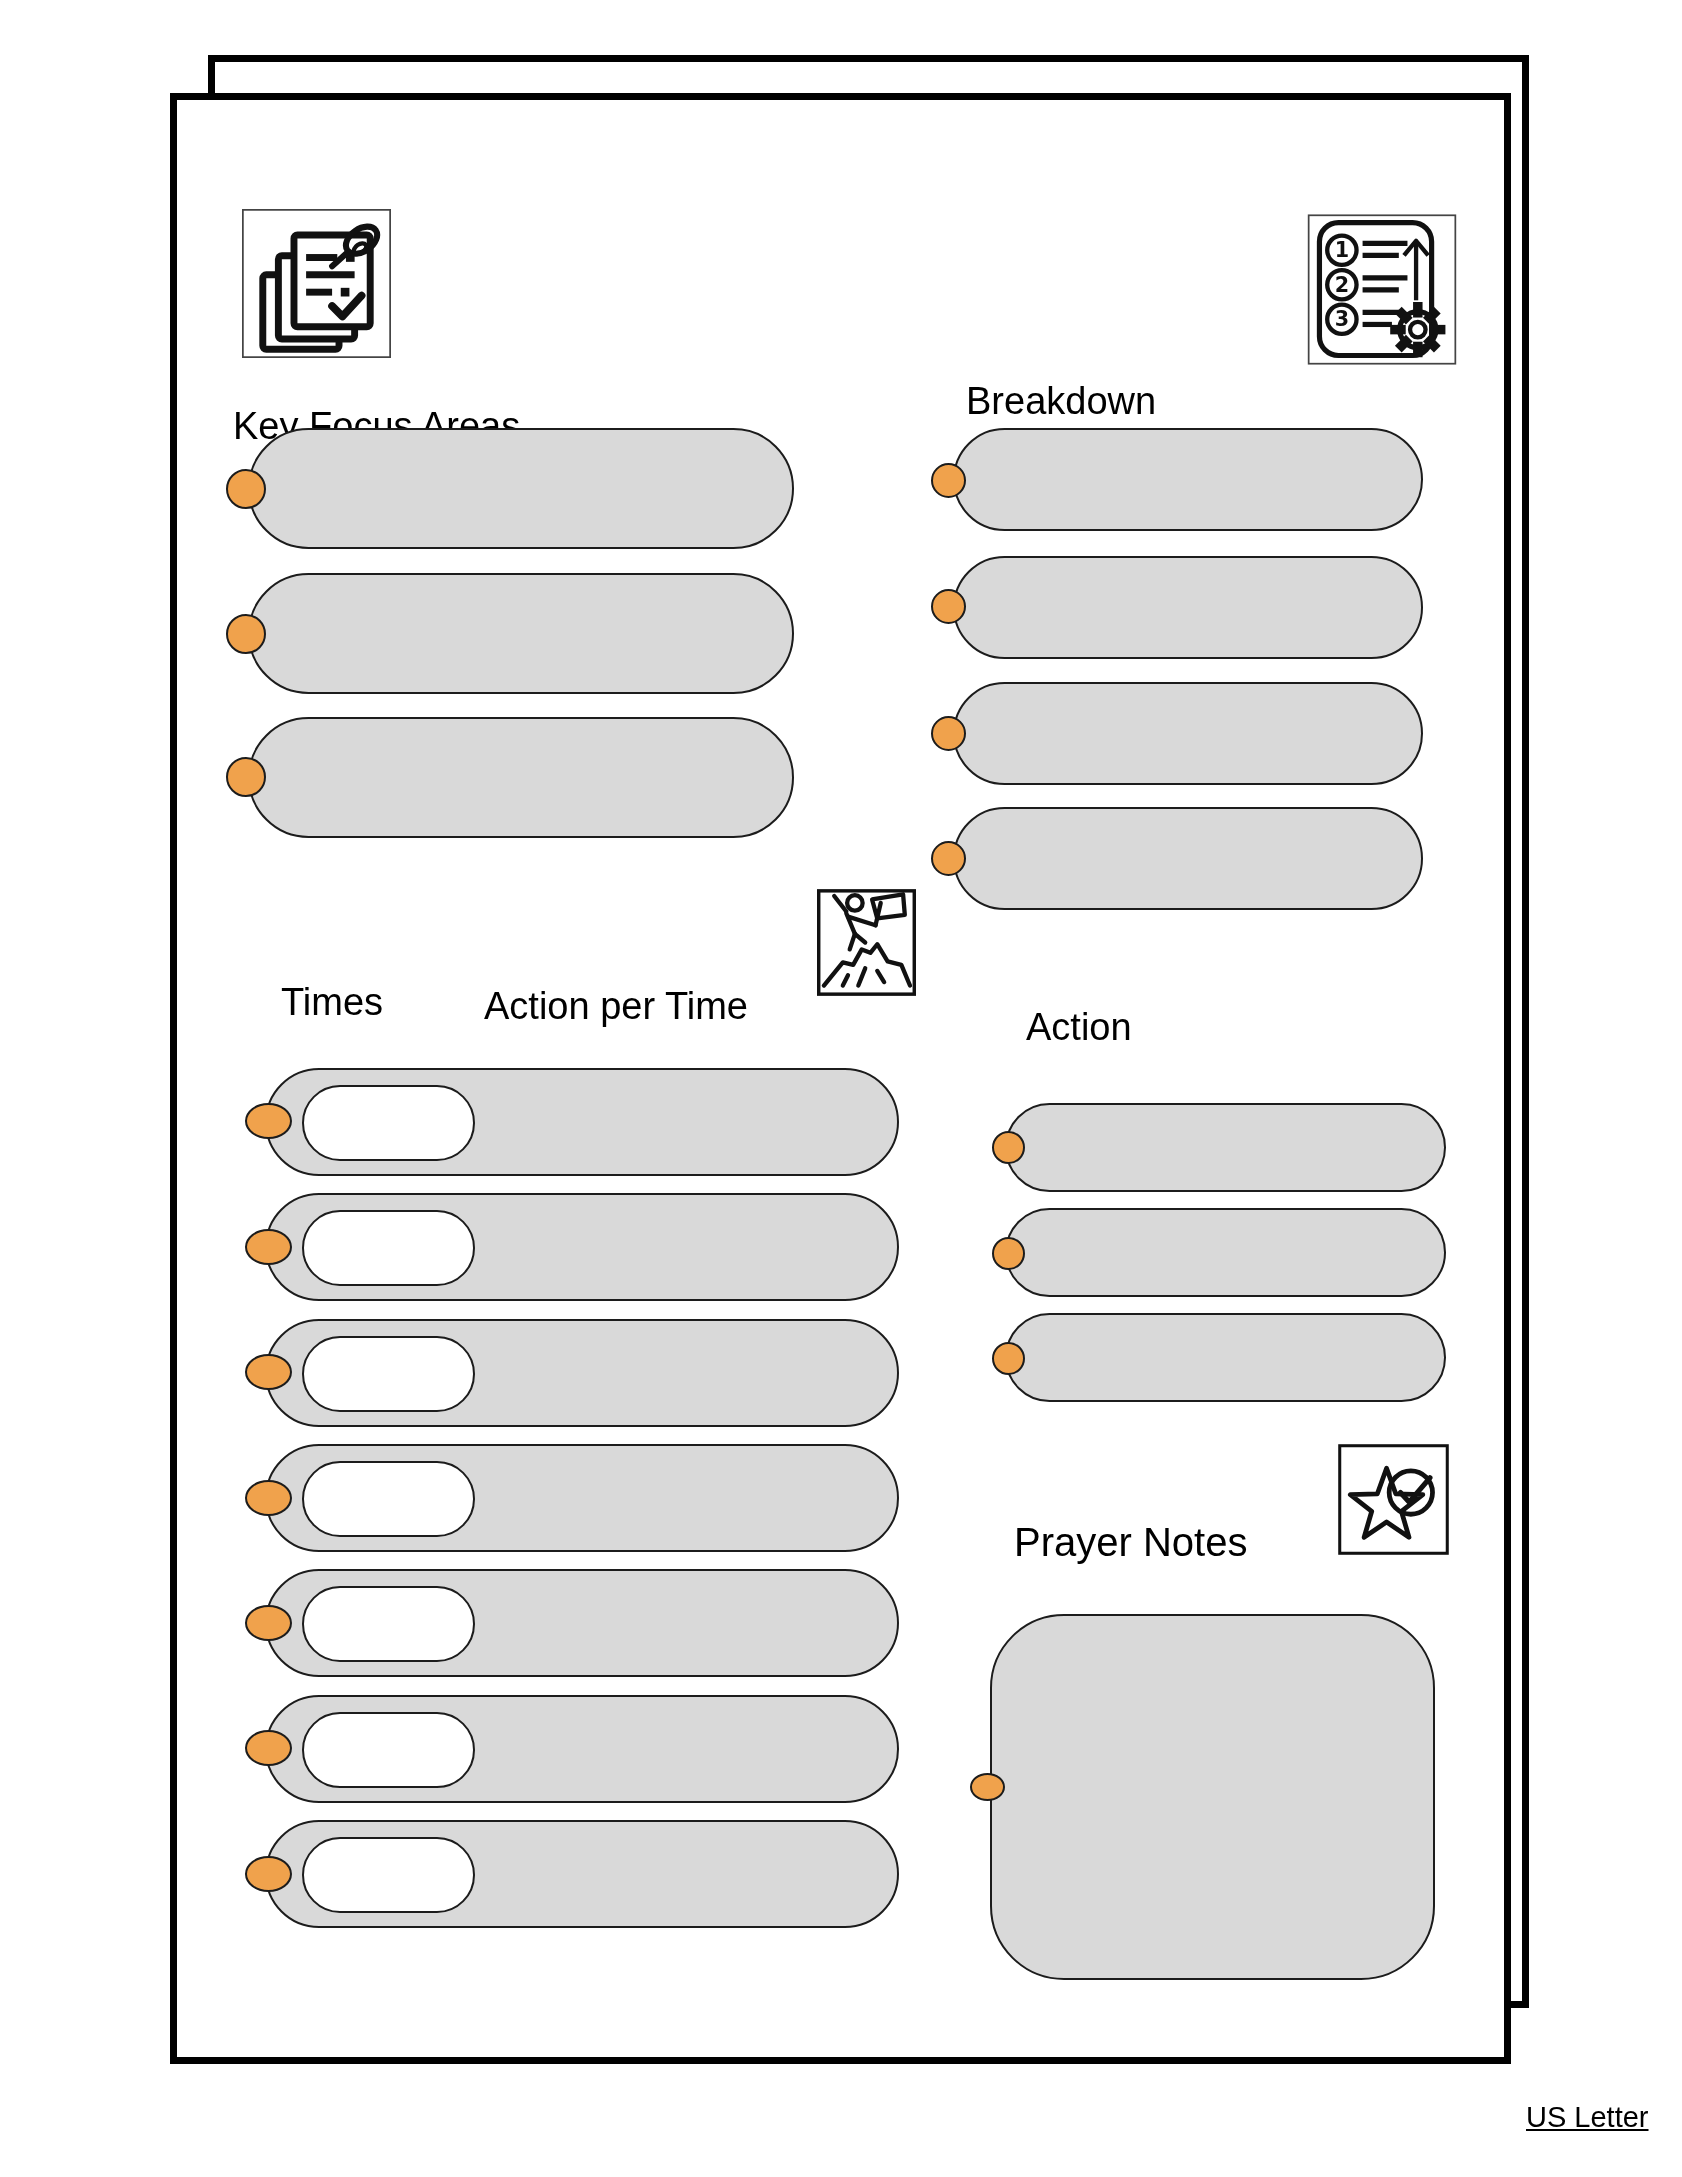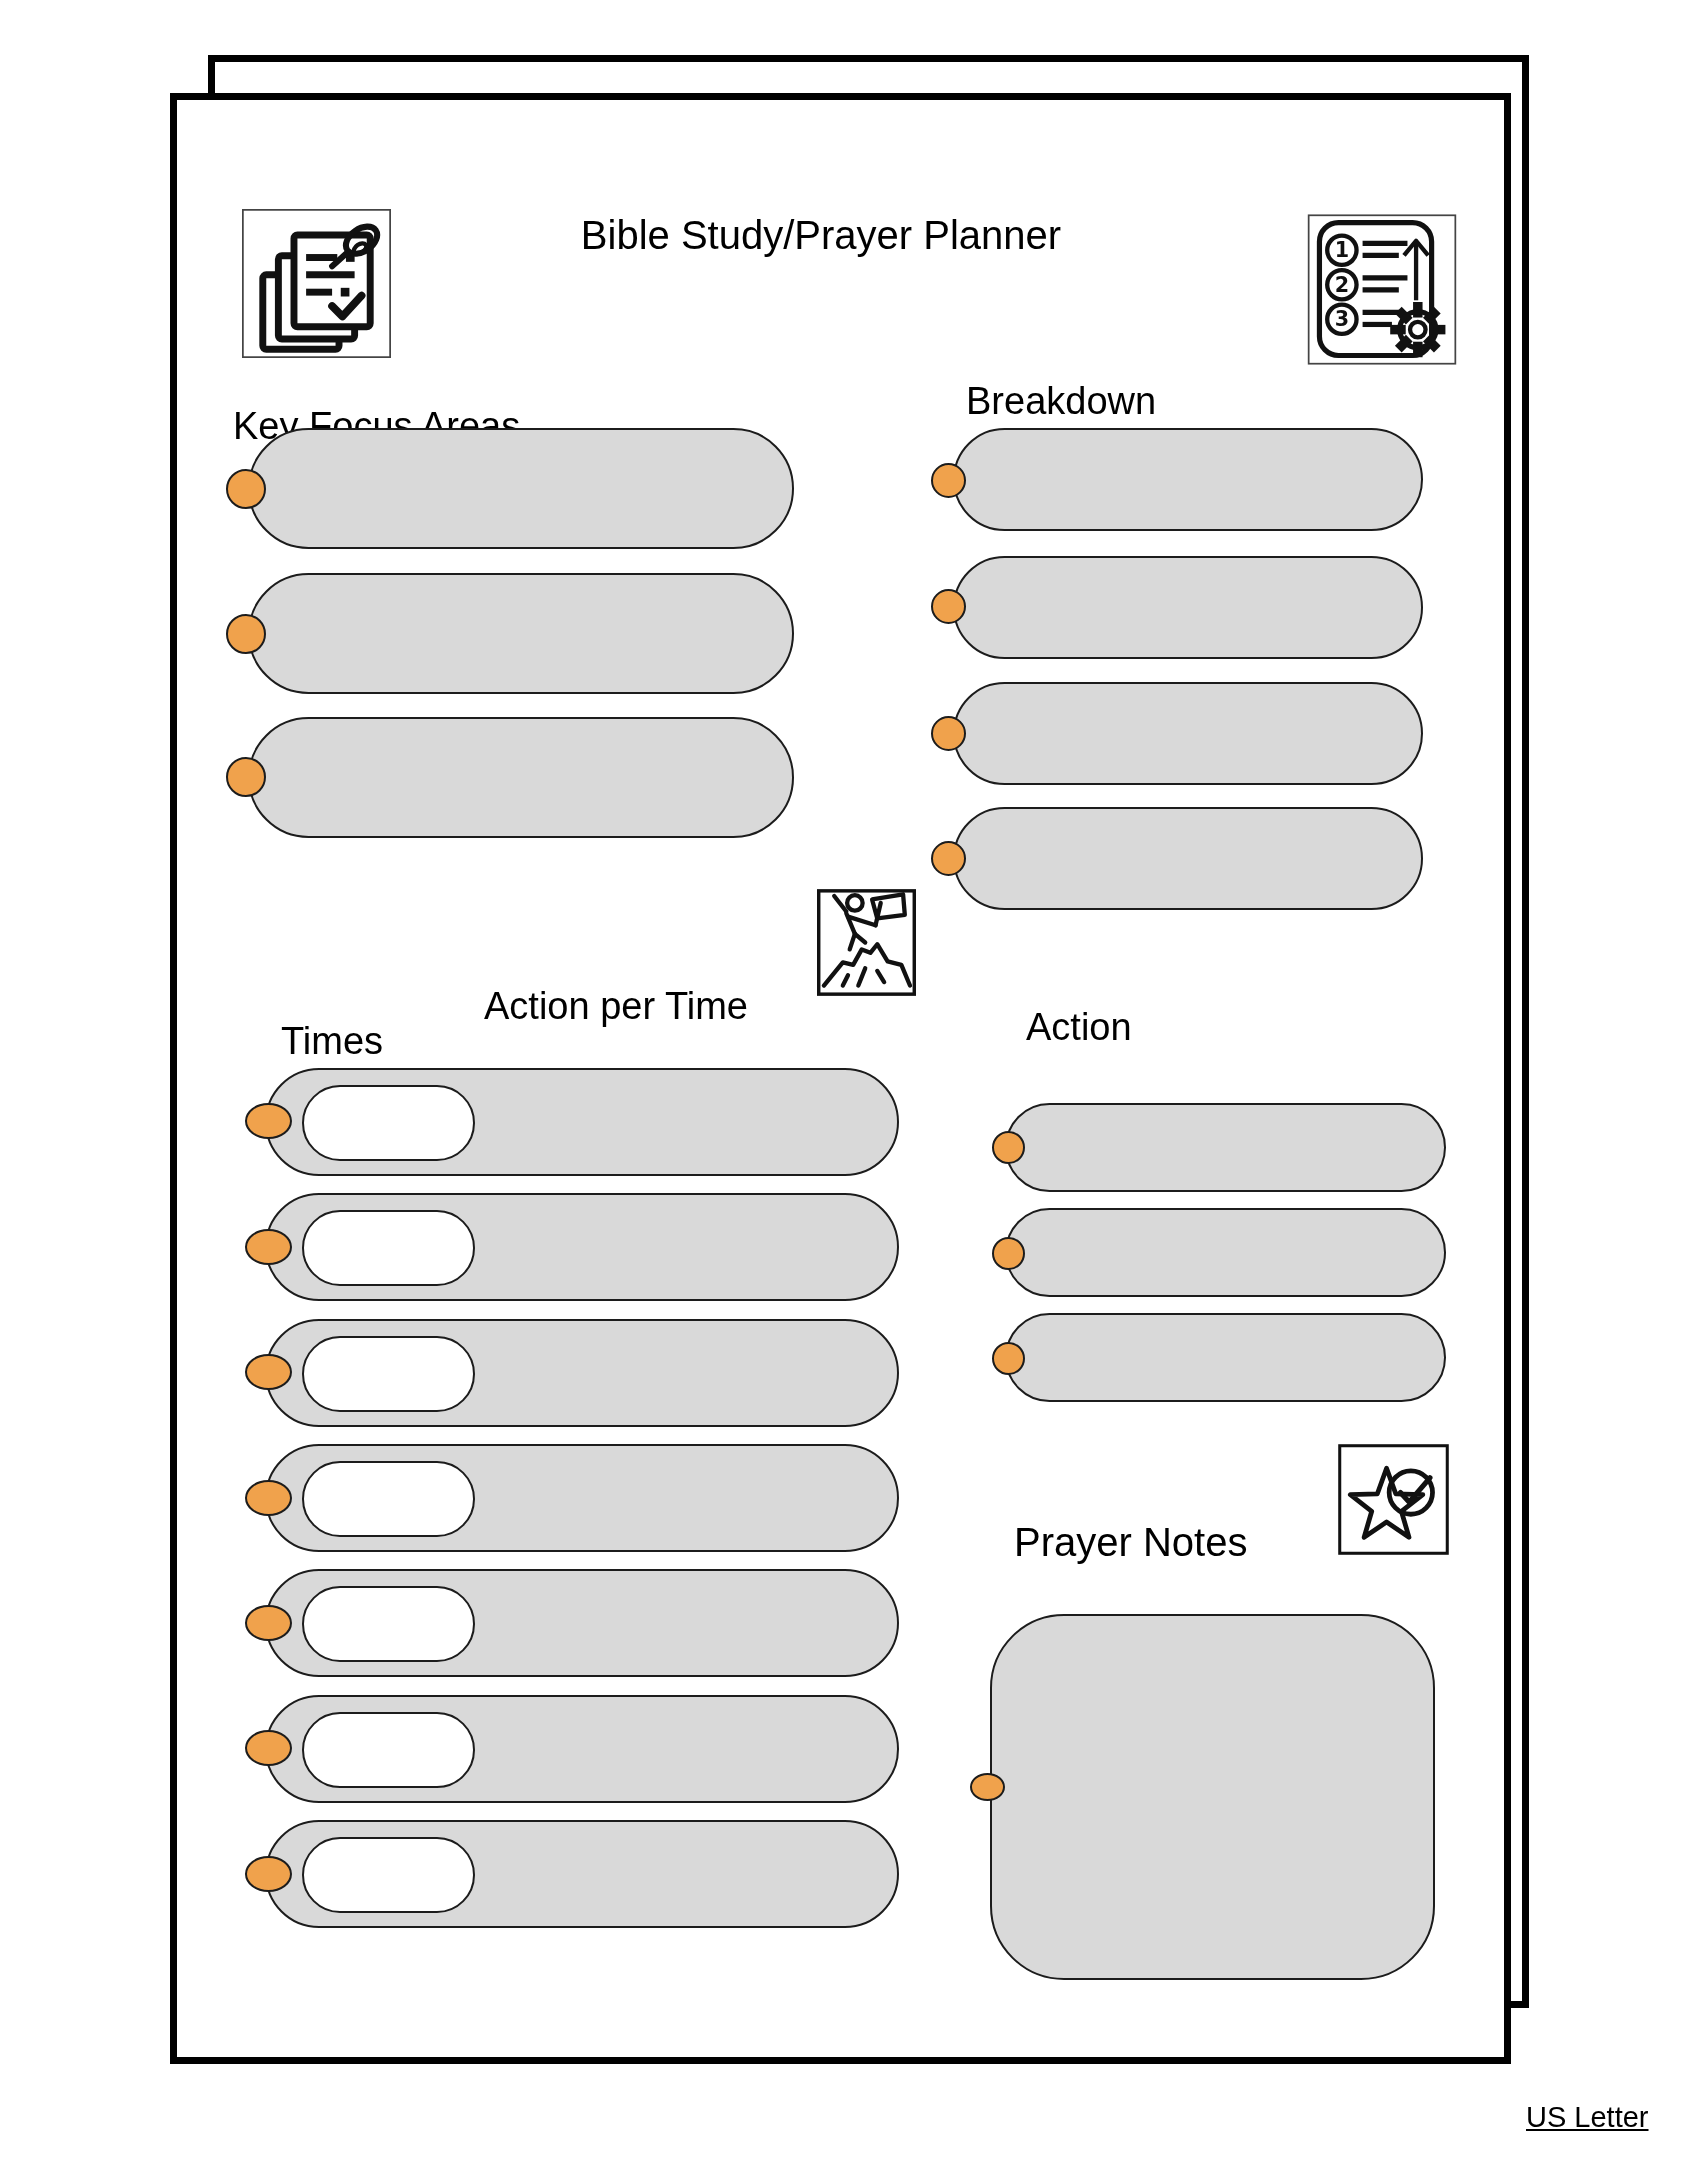--- a/index.html
+++ b/index.html
@@ -50,21 +50,20 @@
       <rect x="114" y="91" width="10" height="10" fill="#111"></rect>
       <path d="M104,112 l12,12 22,-24" stroke-width="9" stroke-linecap="round" stroke-linejoin="round"></path>
       <line x1="122" y1="50" x2="104" y2="66" stroke-width="7" stroke-linecap="round"></line>
       <g transform="rotate(-35 138 36)">
         <ellipse cx="138" cy="36" rx="20" ry="13" fill="#fff" stroke="#111" stroke-width="7"></ellipse>
         <ellipse cx="131" cy="43" rx="8" ry="5" fill="#fff" stroke="#111" stroke-width="5"></ellipse>
       </g>
     </svg>
   </div>
 
-  <div class="title">Bible Study/Prayer Planner</div>
 
   <div class="icon abs" style="left:1307px;top:214px;width:150px;height:151px;">
     <svg viewBox="0 0 173 175">
       <rect x="1.5" y="1.5" width="170" height="172" fill="#fff" stroke="#444" stroke-width="2"></rect>
       <rect x="14" y="10" width="130" height="154" rx="22" fill="#fff" stroke="#111" stroke-width="6"></rect>
       <circle cx="40" cy="42" r="17" stroke-width="5" fill="#fff" stroke="#111"></circle>
       <text x="40" y="50" font-size="24" font-weight="bold" text-anchor="middle" font-family="DejaVu Sans" fill="#111">1</text>
       <line x1="64" y1="34" x2="116" y2="34" stroke-width="6"></line>
       <line x1="64" y1="48" x2="106" y2="48" stroke-width="6"></line>
       <circle cx="40" cy="82" r="17" stroke-width="5" fill="#fff" stroke="#111"></circle>
@@ -122,21 +121,21 @@
         <path d="M34,28 L44,52"></path>
         <path d="M36,32 L68,42"></path>
         <path d="M44,52 L38,70"></path>
         <path d="M44,52 L56,62"></path>
         <path d="M68,42 L74,16"></path>
         <path d="M64,12 L100,6 L102,30 L70,34 Z"></path>
       </g>
       <circle cx="44" cy="16" r="9" fill="#fff" stroke="#111" stroke-width="5"></circle>
     </svg>
   </div>
-  <div class="heading" style="left:281px;top:1021px;text-align:center;">Times</div>
+  <div class="heading" style="left:281px;top:982px;text-align:center;">Times</div>
   <div class="heading" style="left:484px;top:986px;">Action per Time</div>
 
   <div class="pill tm-pill" style="top:1068px;">
       <div class="tm-field"></div>
     </div>
   <div class="pill tm-pill" style="top:1193px;">
       <div class="tm-field"></div>
     </div>
   <div class="pill tm-pill" style="top:1319px;">
       <div class="tm-field"></div>

